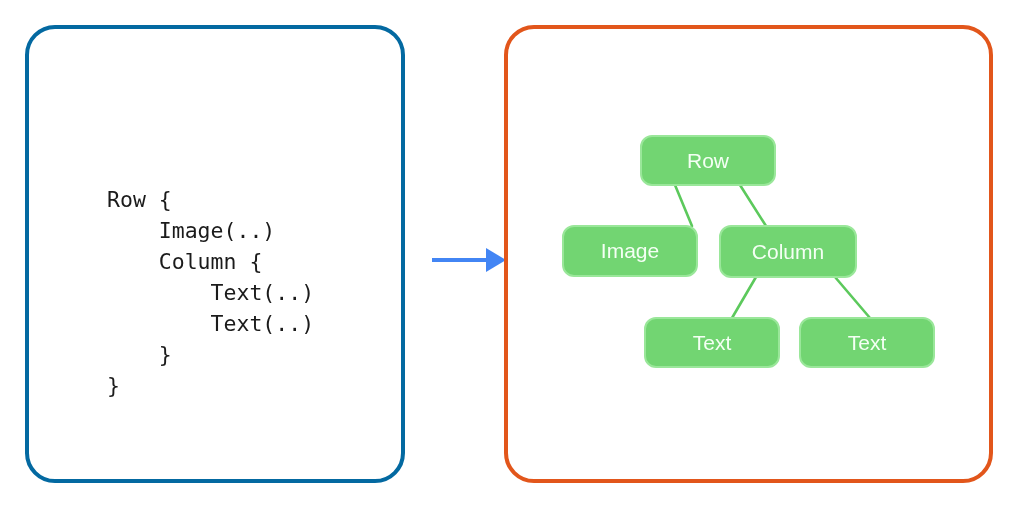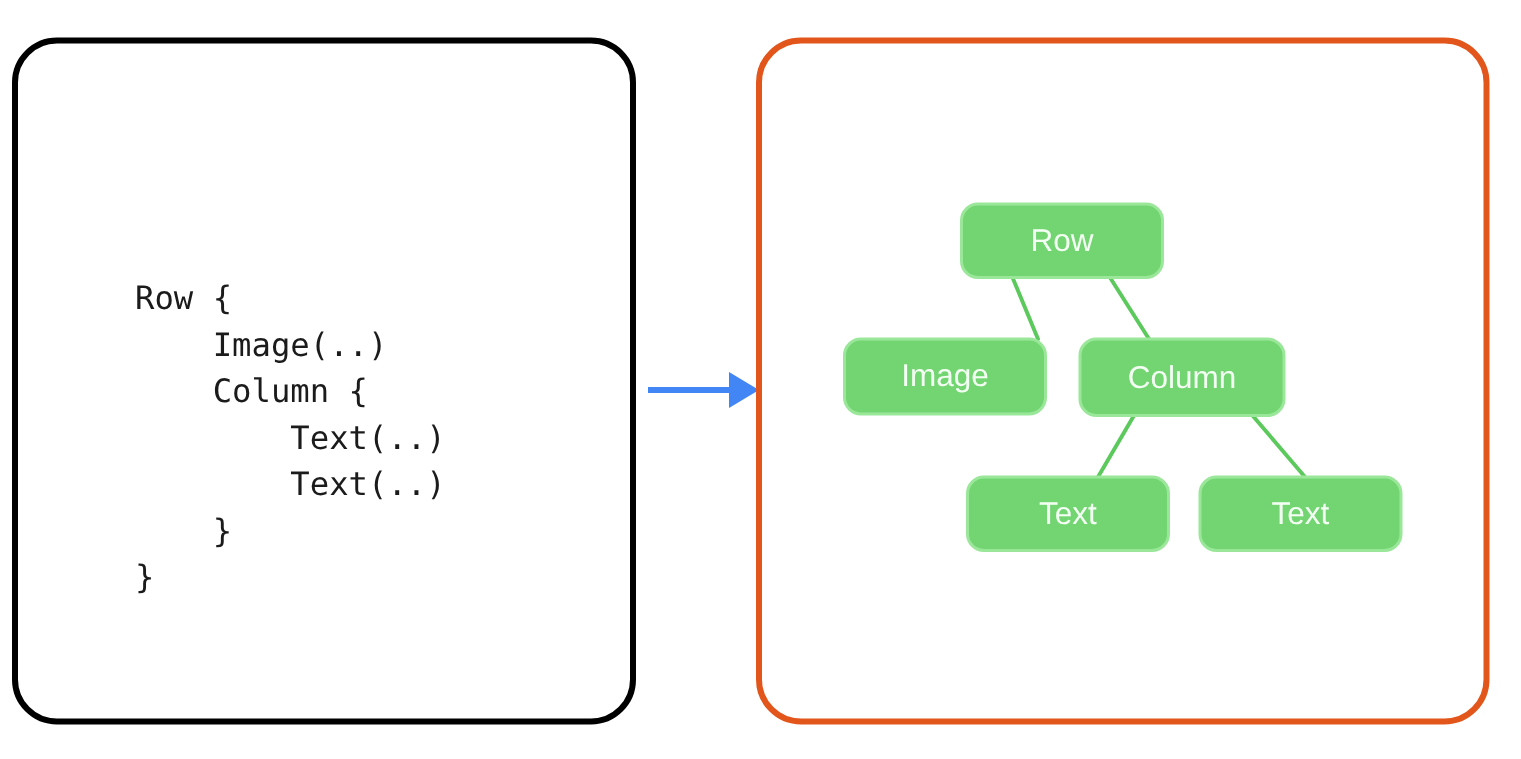--- a/index.html
+++ b/index.html
@@ -24,25 +24,25 @@
   }
 
   
   .panel {
     position: absolute;
     background: #ffffff;
     box-sizing: border-box;
     border-radius: 30px;
   }
   #code-panel {
-    left: 8px;
+    left: 25px;
     top: 25px;
-    width: 416px;
+    width: 380px;
     height: 458px;
-    border: 4px solid #000000;
+    border: 4px solid #0369a1;
   }
   #tree-panel {
     left: 504px;
     top: 25px;
     width: 489px;
     height: 458px;
     border: 4px solid #e2561b;
   }
 
   

